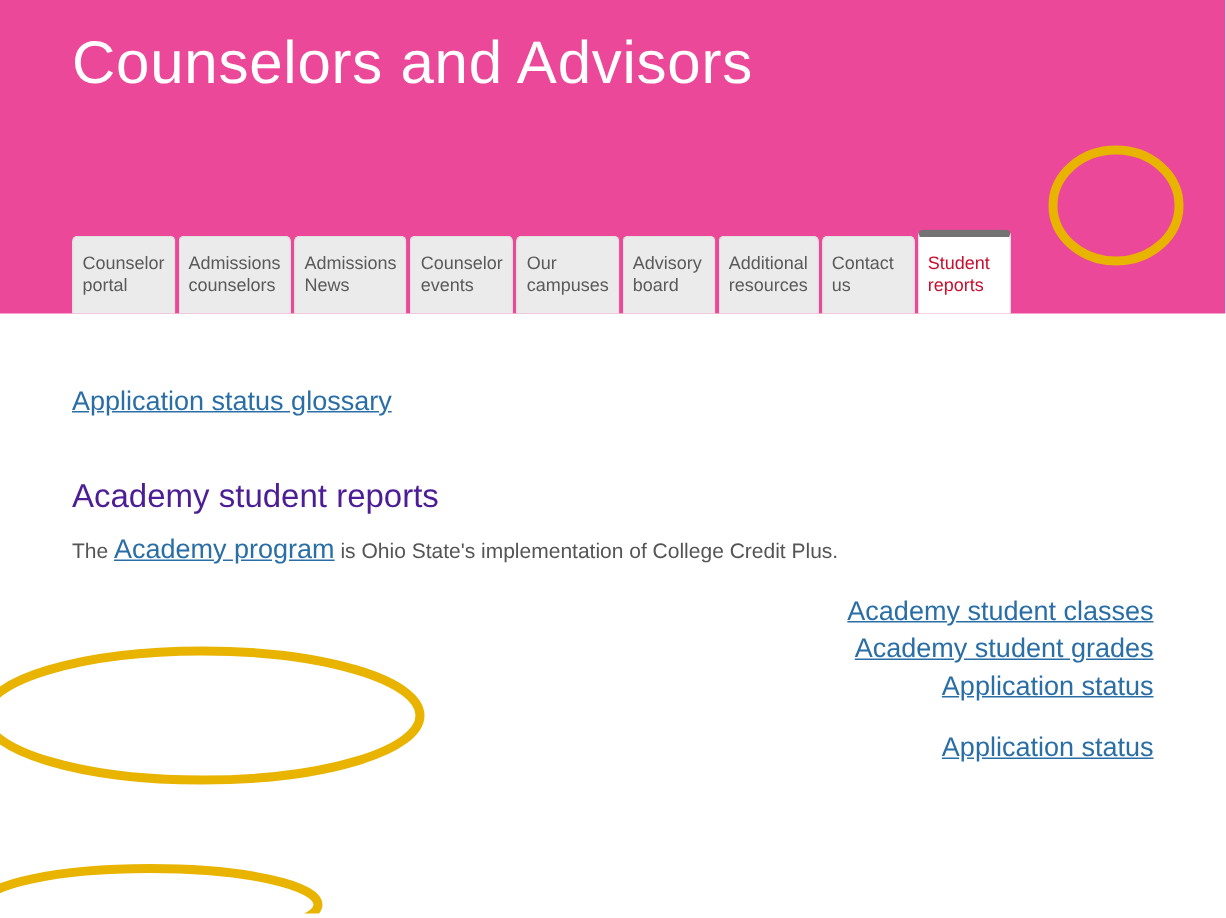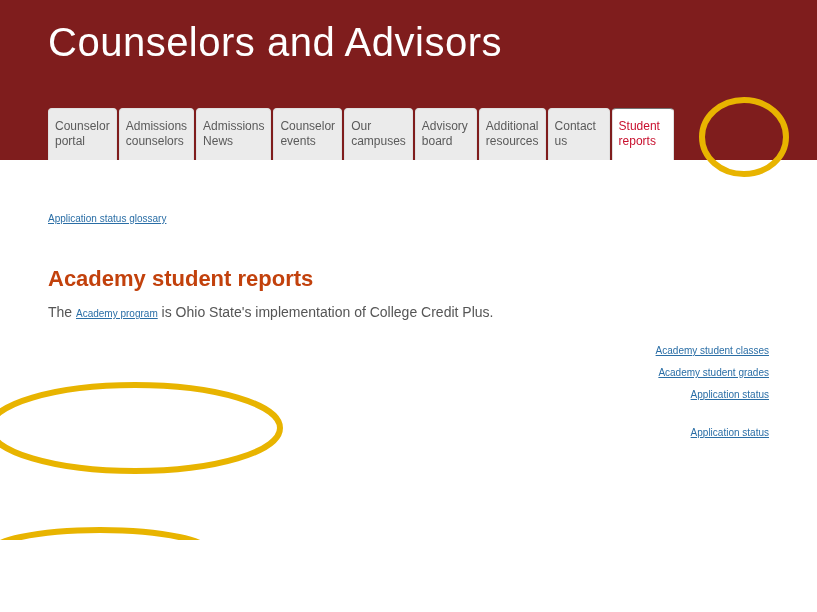--- a/index.html
+++ b/index.html
@@ -4,22 +4,22 @@
 <style>
   html, body {
     margin: 0;
     padding: 0;
     width: 817px;
     font-family: "Helvetica Neue", Arial, sans-serif;
     color: #333;
     background: #fff;
   }
   .header-bar {
-    background: #7f1d1d;
-    height: 160px;
+    background: #ec4899;
+    height: 209px;
     position: relative;
   }
   .page-banner-title {
     position: absolute;
     left: 48px;
     top: 20px;
     color: #fff;
     font-size: 40px;
     font-weight: 300;
     letter-spacing: 0.5px;
@@ -45,43 +45,43 @@
     border: 1px solid #e0e0e0;
     border-bottom: none;
     display: flex;
     flex-direction: column;
     justify-content: center;
     cursor: pointer;
   }
   .tab.active {
     background: #fff;
     color: #c8102e;
-    border-top: 1px solid #737373;
+    border-top: 5px solid #737373;
   }
   .tab-line1, .tab-line2 {
     white-space: nowrap;
   }
   .content {
     padding: 32px 48px 80px 48px;
     position: relative;
   }
   h1.page-title {
     color: #c8102e;
     font-weight: 400;
     font-size: 34px;
     margin: 0 0 24px 0;
   }
   a.body-link {
     color: #2a6ea6;
     text-decoration: underline;
-    font-size: 10px;
+    font-size: 18px;
   }
   h2.section-title {
-    color: #c2410c;
-    font-weight: 700;
+    color: #4c1d95;
+    font-weight: 400;
     font-size: 22px;
     margin: 40px 0 12px 0;
   }
   p.body-text {
     font-size: 14px;
     color: #555;
     margin: 0 0 20px 0;
   }
   .link-list {
     margin: 0 0 20px 0;

